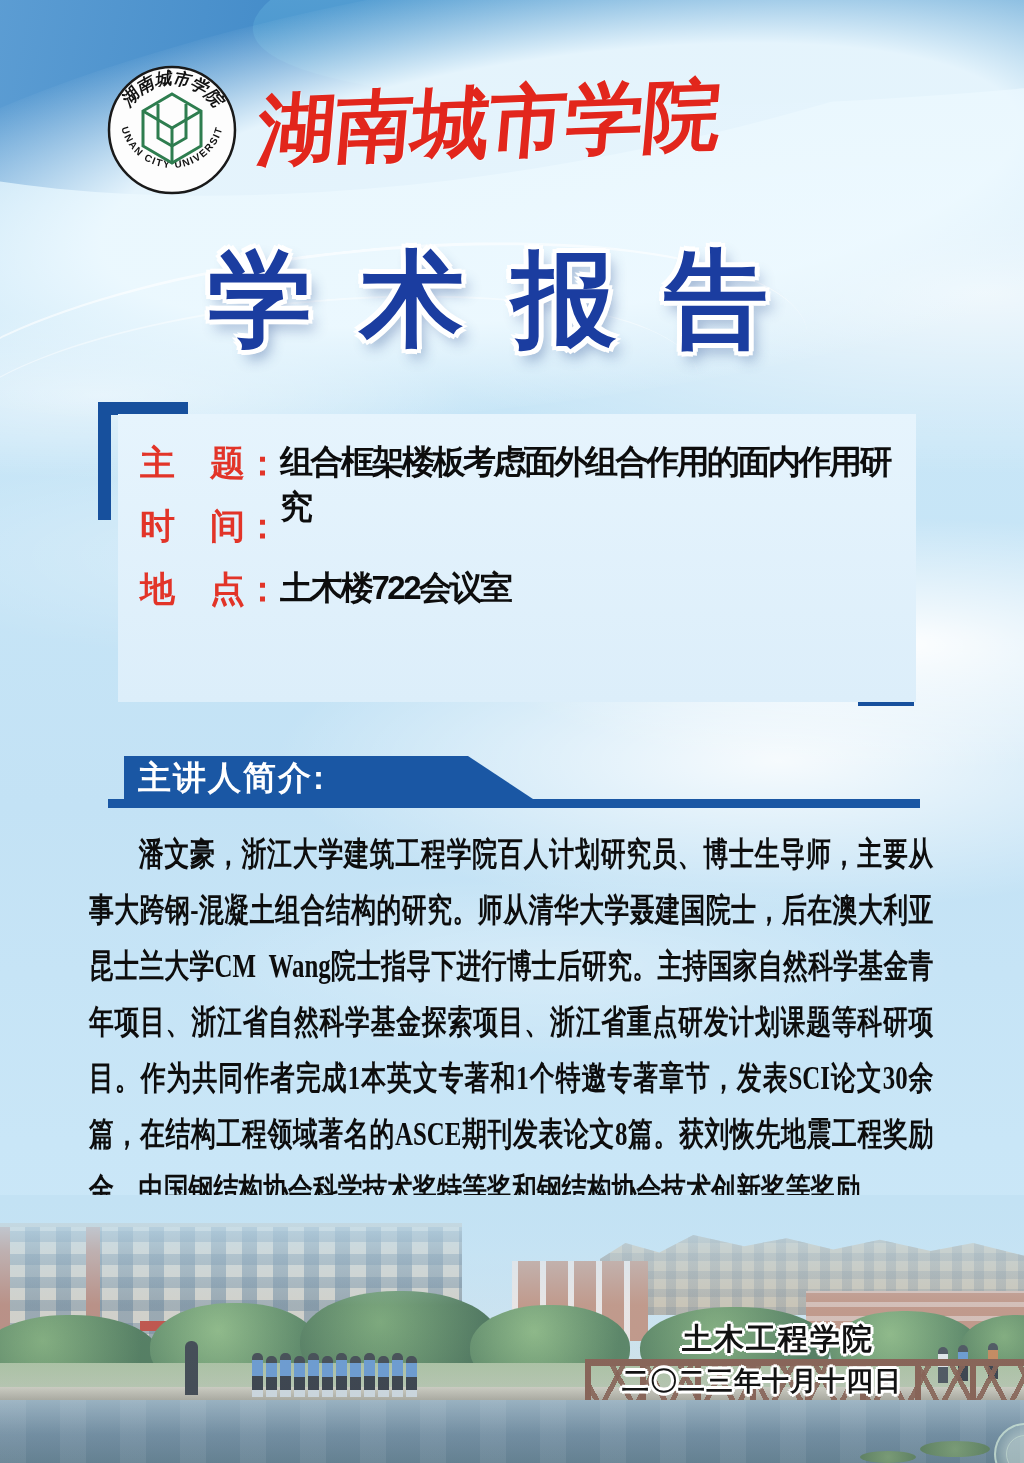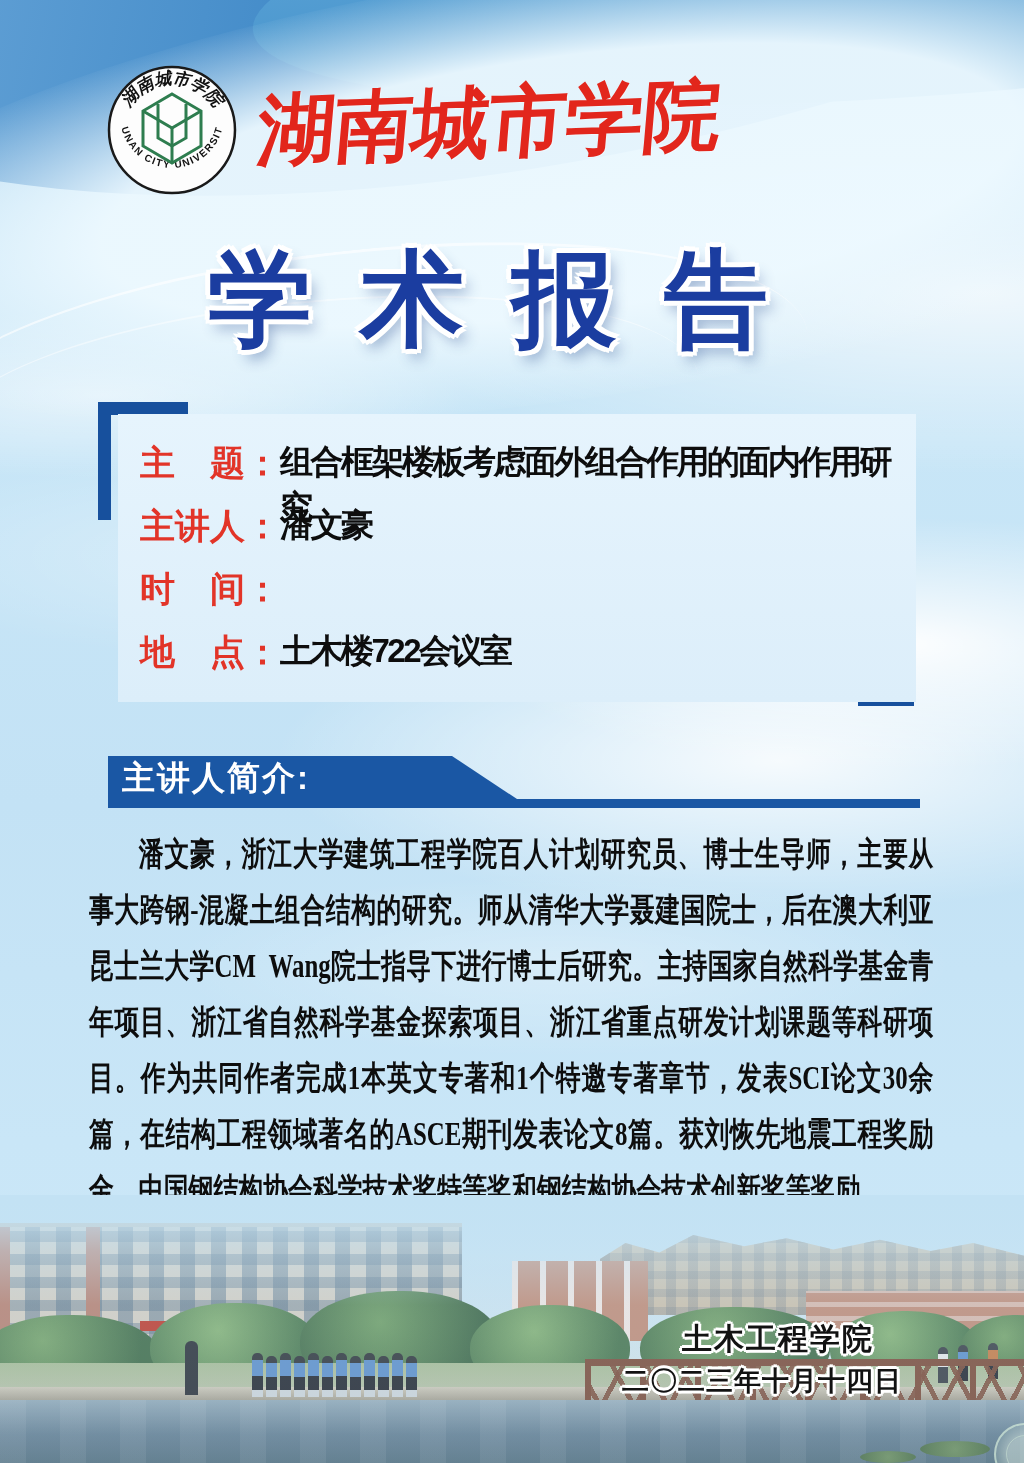--- a/index.html
+++ b/index.html
@@ -68,21 +68,21 @@
     background:linear-gradient(180deg,#e6f4fd,#dceefa);
     padding:26px 10px 0 22px;
   }
   .info-row{height:63px;display:flex;white-space:pre-wrap;}
   .info-row .lbl{font-weight:bold;font-size:35px;color:var(--label-red);flex:0 0 auto;}
   .info-row .val{font-weight:bold;font-size:33px;color:var(--ink);letter-spacing:-2.5px;white-space:pre-wrap;}
 
   
   .bio-banner{position:absolute;left:108px;top:756px;width:812px;height:52px;}
   .banner-head{
-    position:absolute;left:0;top:0;width:412px;height:45px;background:var(--banner-blue);
+    position:absolute;left:16px;top:0;width:412px;height:45px;background:var(--banner-blue);
     clip-path:polygon(0 0,344px 0,412px 100%,0 100%);
     display:flex;align-items:center;padding-left:14px;
     color:#fff;font-size:33px;font-weight:bold;letter-spacing:2px;
   }
   .banner-line{position:absolute;left:0;bottom:0;width:100%;height:9px;background:var(--banner-blue);}
   .bio-body{position:absolute;left:89px;top:826px;width:845px;height:380px;}
   .bio-text{
     width:1120px;margin:0;transform:scaleX(0.754);transform-origin:0 0;
     font-family:"Liberation Serif",serif;font-weight:bold;font-size:33px;line-height:56px;
     color:var(--ink);text-align:justify;text-indent:66px;white-space:pre-wrap;
@@ -194,23 +194,20 @@
   <div class="uni-name">湖南城市学院</div>
   <h1 class="title">学术报告</h1>
 
   <div class="bracket-tl"></div>
   <div class="bracket-br"></div>
   <div class="infobox">
     <div class="info-row">
       <span class="lbl">主　题：</span><span class="val">组合框架楼板考虑面外组合作用的面内作用研究</span>
     </div>
     <div class="info-row">
-      <span class="lbl">主讲人：</span><span class="val">潘文豪</span>
-    </div>
-    <div class="info-row">
       <span class="lbl">时　间：</span>
     </div>
     <div class="info-row">
       <span class="lbl">地　点：</span><span class="val">土木楼722会议室</span>
     </div>
   </div>
 
   <div class="bio-banner">
     <div class="banner-head">
       <span>主讲人简介:</span>

